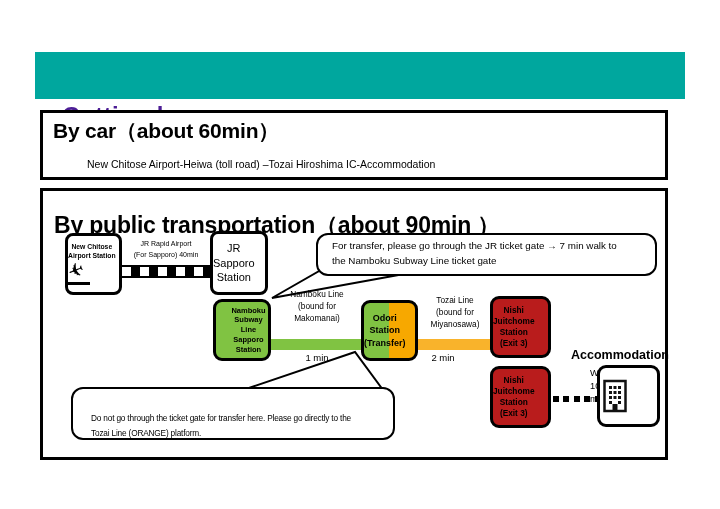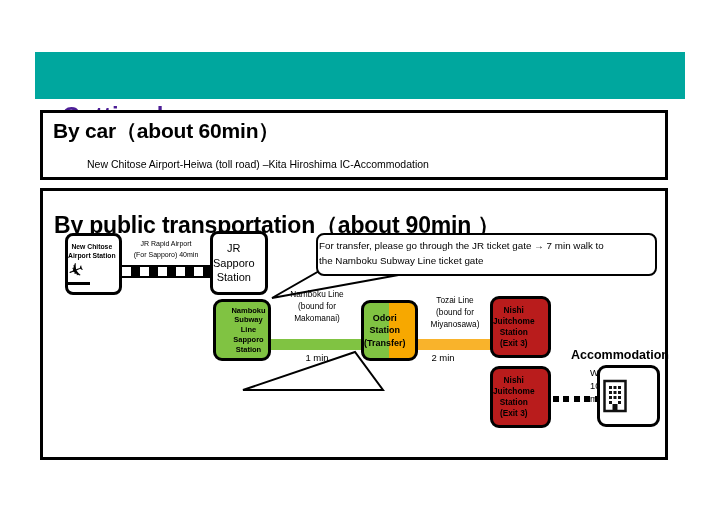--- a/index.html
+++ b/index.html
@@ -60,21 +60,21 @@
 </style>
 </head>
 <body>
 
 <div class="abs banner">
   <div class="banner-title">Getting here</div>
 </div>
 
 <div class="abs section" style="left:40px;top:110px;width:628px;height:70px;">
   <div class="abs sec-title" style="left:10px;top:4px;font-size:21px;">By car（about 60min）</div>
-  <div class="abs" style="left:44px;top:45px;font-size:10.5px;">New Chitose Airport-Heiwa (toll road) –Kita Hiroshima IC-Accommodation</div>
+  <div class="abs" style="left:44px;top:45px;font-size:10.5px;">New Chitose Airport-Heiwa (toll road) –Tozai Hiroshima IC-Accommodation</div>
 </div>
 
 <div class="abs section" style="left:40px;top:188px;width:628px;height:272px;">
   <div class="abs sec-title" style="left:11px;top:19px;font-size:23px;">By public transportation（about 90min ）</div>
 
   <div class="abs station" style="left:22px;top:42px;width:57px;height:62px;border-radius:8px;">
     <div class="preline" style="font-size:6.8px;font-weight:bold;line-height:1.3;">New Chitose
 Airport Station</div>
     <div class="plane">✈</div>
     <div class="runway"></div>
@@ -83,21 +83,21 @@
   <div class="abs linelabel preline" style="left:77px;top:48px;width:92px;font-size:7px;line-height:1.5;">JR Rapid Airport
 (For Sapporo)  40min</div>
   <div class="abs checker" style="left:77px;top:74px;width:92px;height:13px;"></div>
 
   <div class="abs station" style="left:167px;top:40px;width:58px;height:64px;border-radius:8px;">
     <div class="preline" style="font-size:11px;line-height:1.35;">JR
 Sapporo
 Station</div>
   </div>
 
-  <div class="abs callout" style="left:273px;top:42px;width:341px;height:43px;padding:4px 1px;font-size:9.8px;border-radius:8px;">For transfer, please go through the JR ticket gate → 7 min walk to
+  <div class="abs callout" style="left:273px;top:42px;width:341px;height:43px;padding:4px 14px;font-size:9.8px;">For transfer, please go through the JR ticket gate → 7 min walk to
 the Namboku Subway Line ticket gate</div>
 
   <div class="abs station green" style="left:170px;top:108px;width:58px;height:62px;">
     <div class="preline" style="font-size:7.5px;font-weight:bold;line-height:1.3;">Namboku
 Subway Line
 Sapporo
 Station</div>
   </div>
 
   <div class="abs bar green" style="left:226px;top:148px;width:94px;height:11px;"></div>
@@ -151,18 +151,22 @@
         <rect x="9" y="17" width="3" height="3"></rect>
           <rect x="13.5" y="17" width="3" height="3"></rect>
           <rect x="18" y="17" width="3" height="3"></rect>
         <rect x="9" y="22" width="3" height="3"></rect>
           <rect x="18" y="22" width="3" height="3"></rect>
         <rect x="12.5" y="25" width="5" height="7"></rect>
       </g>
     </svg>
   </div>
 
+  <div class="abs callout" style="left:28px;top:196px;width:324px;height:53px;padding:8px 9px;font-size:9px;letter-spacing:-0.2px;line-height:1.6;">
+    <span class="scale-x">Do not go through the ticket gate for transfer here. Please go directly to the
+Tozai Line (ORANGE) platform.</span>
+  </div>
 </div>
 
 <svg id="tails" width="720" height="509" viewBox="0 0 720 509">
   <polygon points="328,266 448,266 272,298" fill="#fff" stroke="#000" stroke-width="2"></polygon>
   <polygon points="243,390 383,390 355,352" fill="#fff" stroke="#000" stroke-width="2"></polygon>
 </svg>
 
 </body></html>

